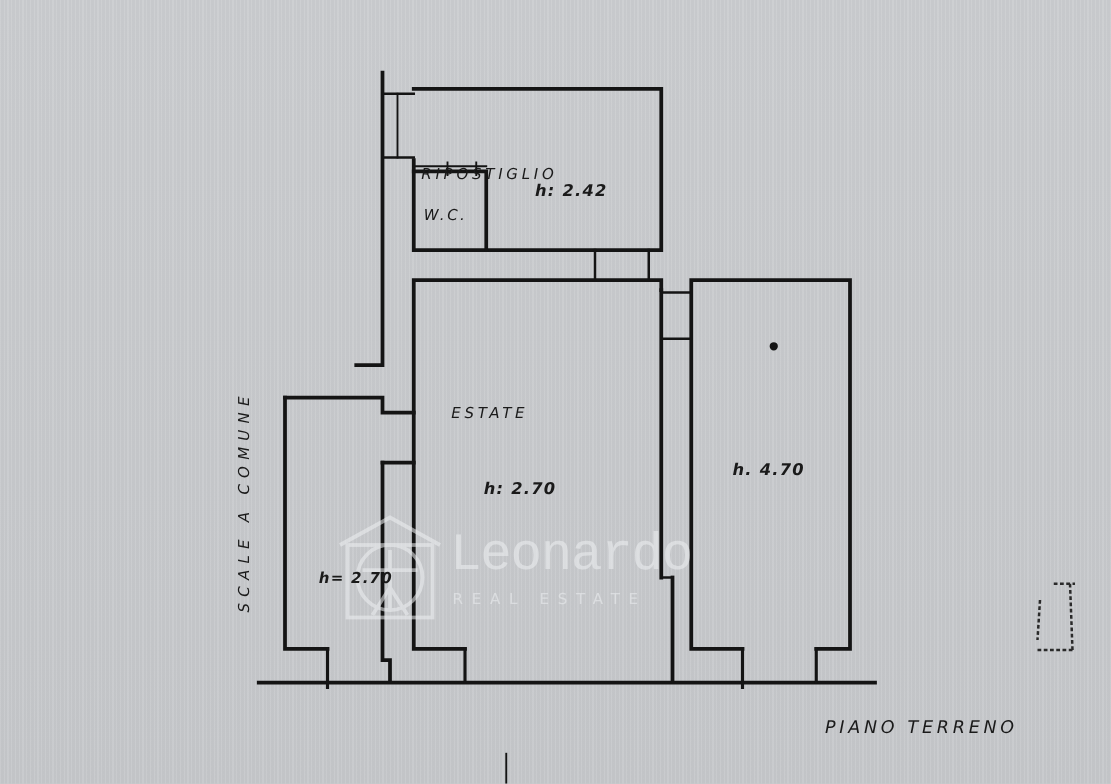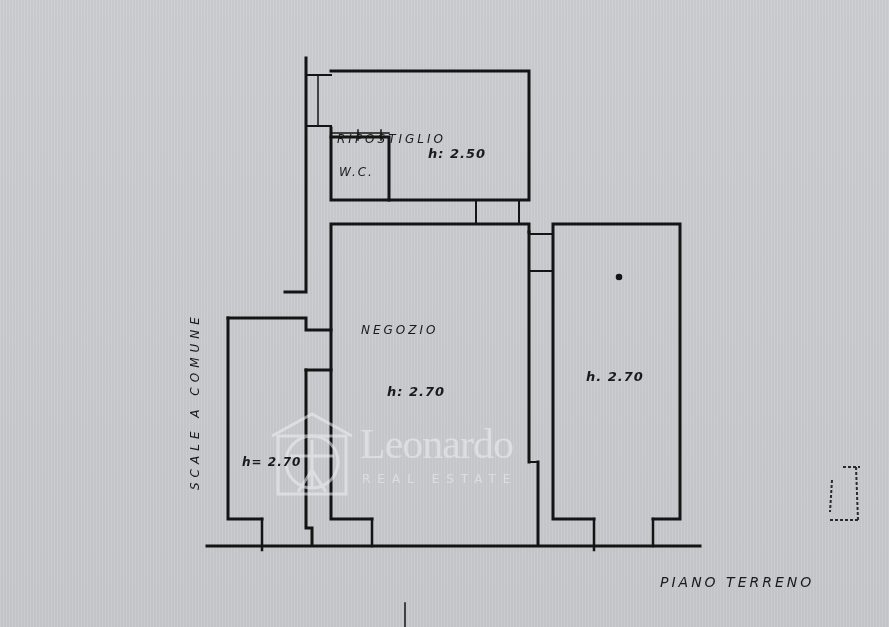--- a/index.html
+++ b/index.html
@@ -37,21 +37,21 @@
       color: #1a1a1a;
       white-space: nowrap;
     }
     .watermark {
       position: absolute; left: 268px; top: 410px;
       width: 300px; height: 90px;
       opacity: 0.55;
     }
     .wm-name {
       position: absolute; left: 92px; top: 10px;
-      font-family: Liberation Serif, serif;
+      font-family: Liberation Mono, monospace;
       font-size: 42px; color: #eef0f2;
       letter-spacing: -1px;
     }
     .wm-sub {
       position: absolute; left: 94px; top: 62px;
       font-family: "DejaVu Sans", sans-serif;
       font-size: 12px; letter-spacing: 7px; color: #eef0f2;
     }
   </style>
 </head>
@@ -108,25 +108,25 @@
       <rect x="10" y="26" width="68" height="58"></rect>
       <circle cx="44" cy="52" r="26"></circle>
       <path d="M44 30 L44 78 M22 46 L66 46 M44 60 L30 82 M44 60 L58 82"></path>
     </g>
   </svg>
   <span class="wm-name">Leonardo</span>
   <span class="wm-sub">REAL ESTATE</span>
 </div>
 
 <span class="lbl" style="left:337px;top:104px;margin-top:28px;">RIPOSTIGLIO</span>
-<span class="lbl h" style="left:428px;top:146px;">h: 2.50</span>
+<span class="lbl h" style="left:428px;top:146px;">h: 2.42</span>
 <span class="lbl" style="left:339px;top:165px;letter-spacing:2px;font-style:italic;">W.C.</span>
 
-<span class="lbl" style="left:361px;top:323px;">NEGOZIO</span>
+<span class="lbl" style="left:361px;top:323px;">ESTATE</span>
 <span class="lbl h" style="left:387px;top:368px;margin-top:16px;">h: 2.70</span>
 
-<span class="lbl h" style="left:586px;top:369px;">h. 2.70</span>
-<span class="lbl h" style="left:242px;top:455px;font-size:12px;">h= 2.70</span>
+<span class="lbl h" style="left:586px;top:369px;">h. 4.70</span>
+<span class="lbl h" style="left:255px;top:455px;font-size:12px;">h= 2.70</span>
 
 <span class="vert" style="left:188px;top:490px;">SCALE A COMUNE</span>
 
 <span class="lbl" style="left:235px;top:593px;font-size:14px;margin-top:47px;">VIA</span>
 <span class="lbl" style="left:660px;top:574px;font-size:14px;">PIANO TERRENO</span>
 
 </body></html>

